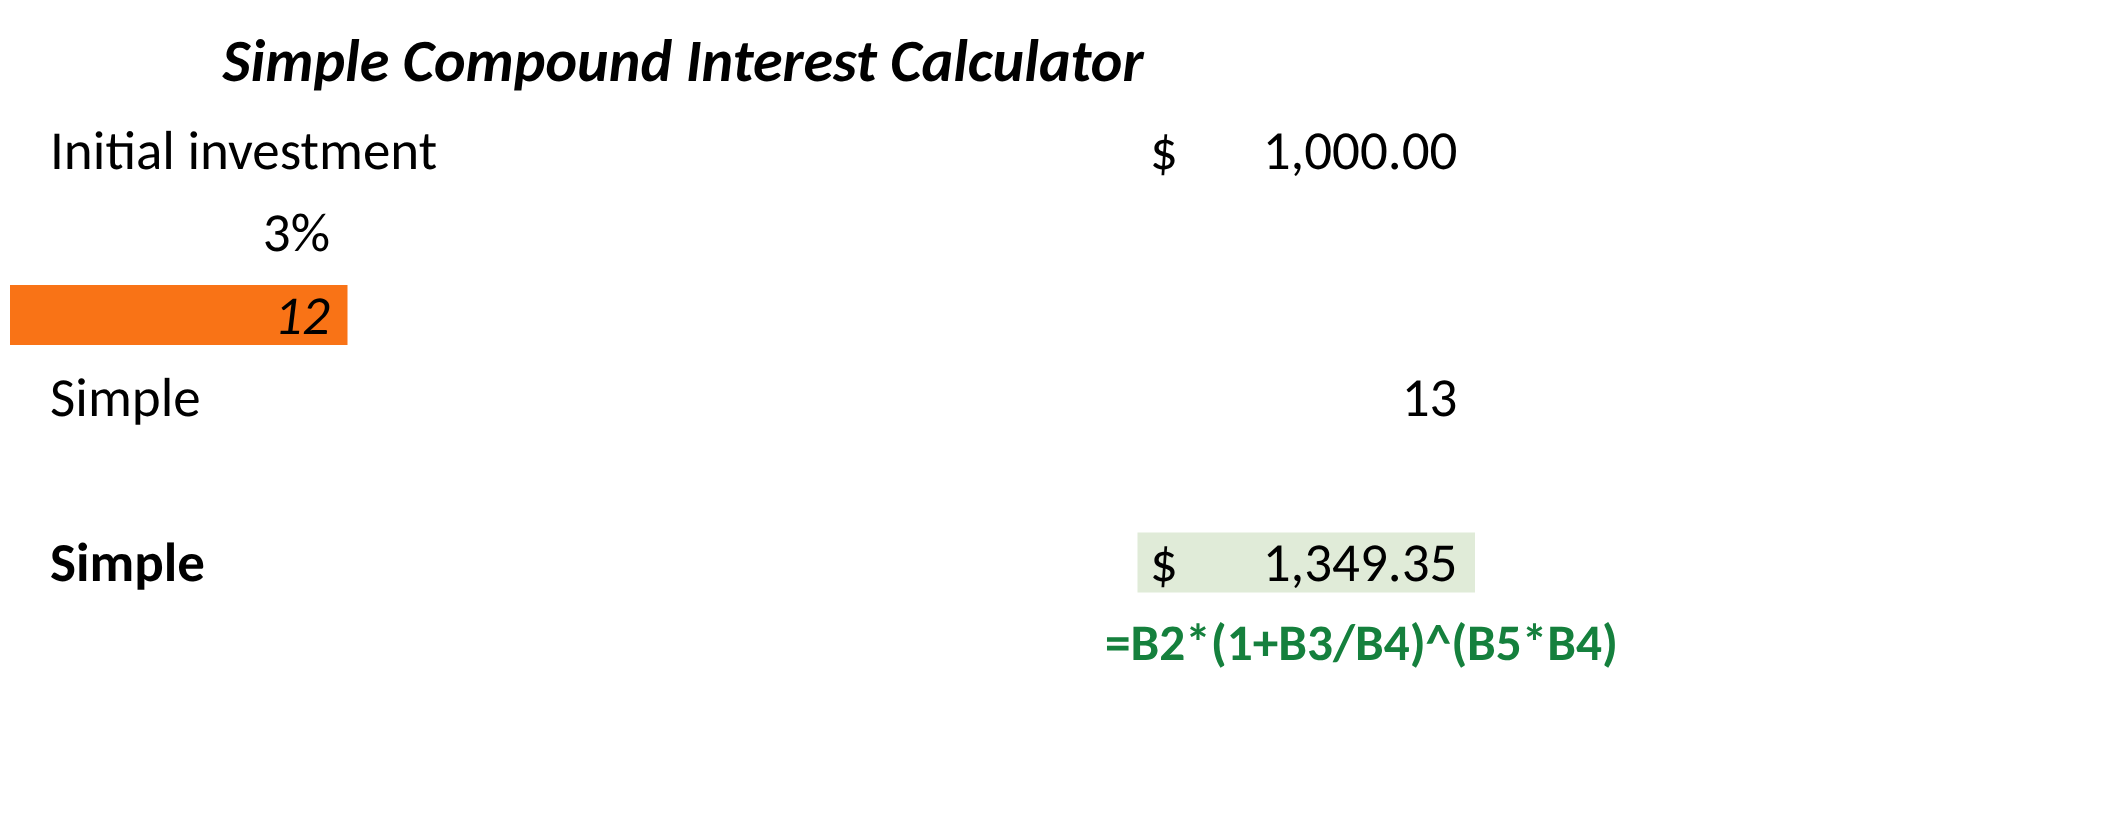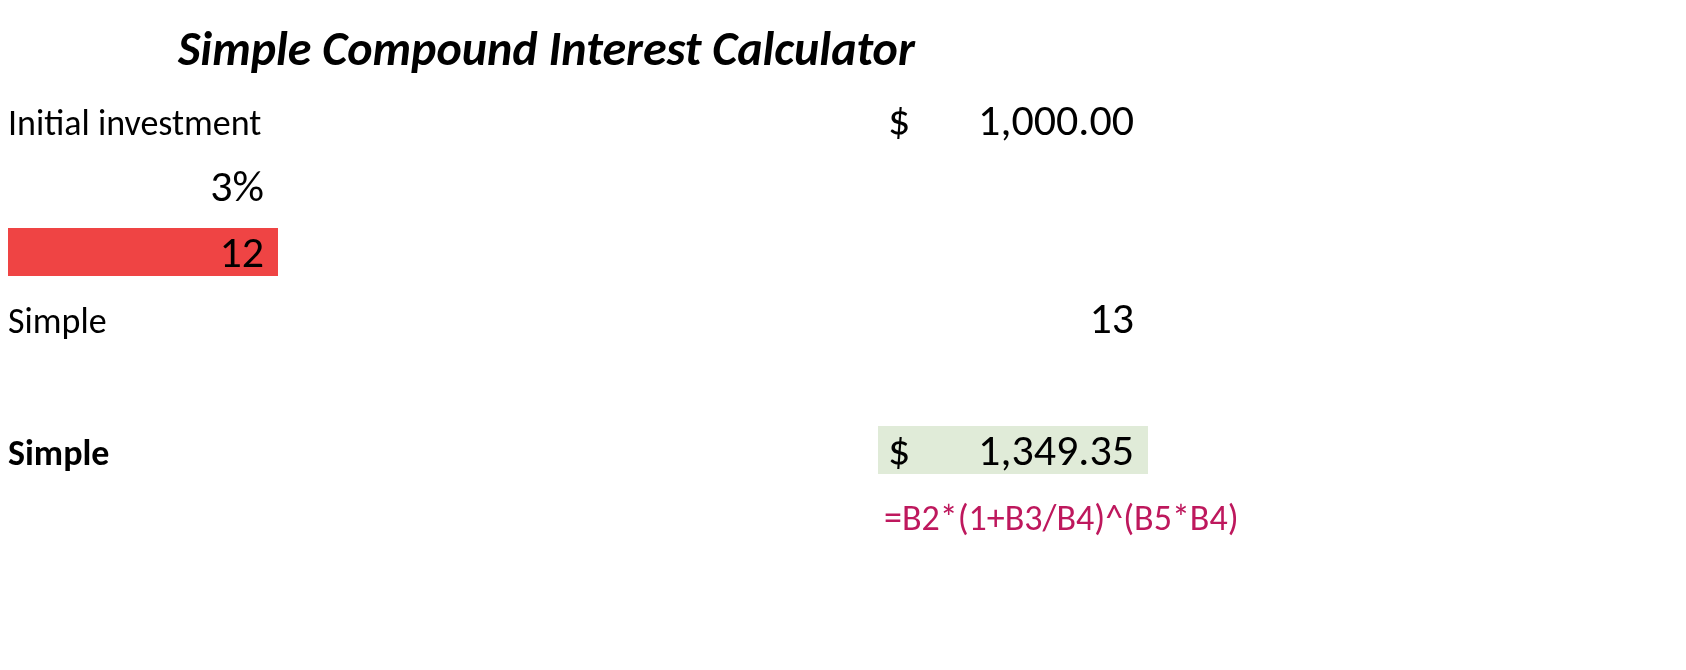--- a/index.html
+++ b/index.html
@@ -16,23 +16,24 @@
     padding: 12px 20px 0 8px;
   }
   .row {
     display: flex;
     align-items: flex-end;
     height: 66px;
   }
   .blank-row { height: 66px; }
   .colA {
     width: 870px;
-    font-size: 36px;
+    font-size: 44px;
     line-height: 1.1;
     padding-left: 0;
+    margin-left: 32px;
   }
   .colB {
     width: 270px;
     font-size: 44px;
     line-height: 1.1;
     text-align: right;
     padding-right: 14px;
     box-sizing: border-box;
   }
   .title {
@@ -41,33 +42,34 @@
     font-style: italic;
     padding-left: 170px;
   }
   .bold { font-weight: 700; }
   .currency {
     display: flex;
     justify-content: space-between;
     align-items: flex-end;
   }
   .currency .sym { padding-left: 10px; }
-  .hl-blue  { background: #ef4444; }
+  .hl-blue  { background: #f97316; font-style: italic; }
   .hl-green { background: #e0ebd8; }
   .formula-row {
     display: flex;
     height: 66px;
     align-items: flex-end;
   }
   .formula {
     margin-left: 870px;
-    font-size: 36px;
-    color: #be185d;
+    font-size: 41px;
+    color: #15803d;
     white-space: nowrap;
     padding-left: 6px;
+    font-weight: bold;
   }
 </style>
 </head>
 <body>
 
 <div class="sheet">
 
   <div class="row">
     <div class="title">Simple Compound Interest Calculator</div>
   </div>

